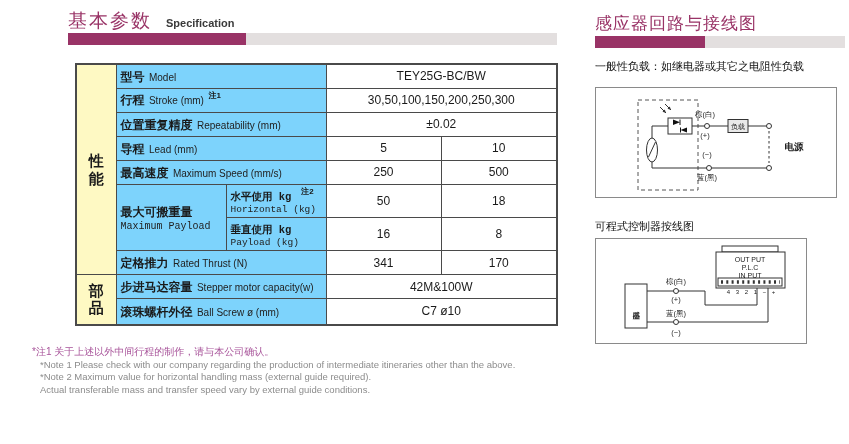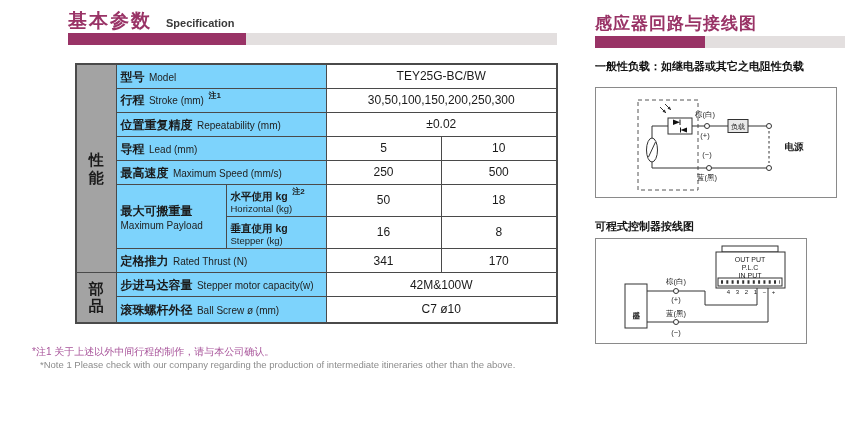--- a/index.html
+++ b/index.html
@@ -4,54 +4,54 @@
 <style>
   * { margin:0; padding:0; box-sizing:border-box; }
   html,body { background:#fff; }
   body { font-family:"Liberation Sans","DejaVu Sans",sans-serif; color:#1a1a1a; }
   .page { position:relative; width:849px; height:444px; background:#ffffff; overflow:hidden; }
 
   
   .hdr { position:absolute; display:flex; align-items:baseline; gap:14px; }
   .hdr-left { left:68px; top:8px; }
   .hdr-right { left:595px; top:12px; }
-  .hdr .zh { font-size:19px; font-weight:bold; color:#993366; letter-spacing:2px; }
+  .hdr .zh { font-size:19px; font-weight:normal; color:#993366; letter-spacing:2px; }
   .hdr-right .zh { font-size:17px; letter-spacing:1px;text-align:center; }
   .hdr .en { font-size:11px; font-weight:bold; color:#3a3a3a; }
   .bar { position:absolute; height:12px; background:#e3dfdf; }
   .bar-left { left:68px; top:33px; width:489px; }
   .bar-right { left:595px; top:36px; width:250px; }
   .bar .dark { position:absolute; left:0; top:0; height:100%; background:#993366; }
   .bar-left .dark { width:178px; }
   .bar-right .dark { width:110px; }
 
   
   table.spec { position:absolute; left:75px; top:63px; width:481px; border-collapse:collapse; table-layout:fixed; border:2px solid #4a4a4a; }
   table.spec td { border:1px solid #4a4a4a; padding:1px 4px; vertical-align:middle; }
-  td.side { background:#a3a3a3; text-align:center; font-weight:bold; font-size:15px; }
+  td.side { background:#fef9c3; text-align:center; font-weight:bold; font-size:15px; }
   td.side .vtxt { display:inline-block; width:1.15em; word-break:break-all; line-height:1.15; }
   td.lbl, td.sub { background:#7dd3fc; }
   td.lbl { padding-left:8px; }
   .zh-lbl { font-size:12px; font-weight:bold; }
   .en-lbl { font-size:10px; color:#222; }
   sup.note { font-size:8px; font-weight:bold; vertical-align:super; }
   td.val { background:#ffffff; text-align:center; font-size:12px; }
-  .two-line { line-height:1.15; }
+  .two-line { line-height:1.15;font-family:Liberation Mono, monospace; }
   .two-line .l2 { display:block; }
   td.sub { padding-left:6px; }
   td.sub .zh-lbl { font-size:10.5px; }
   td.sub .en-lbl { font-size:9.5px; }
 
   
   .notes { position:absolute; left:32px; top:346px; width:530px; font-size:10px; line-height:12.6px; }
   .notes .nzh { color:#a8549a; font-weight:normal; }
   .notes .nen { color:#8c8c8c; font-size:9.5px; padding-left:8px; }
 
   
-  .diag-sub { position:absolute; font-size:11px; font-weight:bold; color:#111; }
+  .diag-sub { position:absolute; font-size:11px; font-weight:normal; color:#111; }
   .sub1 { left:595px; top:59px; }
   .sub2 { left:595px; top:219px; }
   .diag { position:absolute; background:#fff; }
   .diag1 { left:595px; top:87px; width:242px; height:111px; }
   .diag2 { left:595px; top:238px; width:212px; height:106px; }
   .diag svg { position:absolute; left:0; top:0; }
   .dlab { position:absolute; transform:translate(-50%,-50%); font-size:7.5px; color:#222; white-space:nowrap; line-height:1; }
   .dlab.big { font-size:9.5px; font-weight:bold; }
   .dlab.tiny { font-size:7px; }
   .dlab.vert { writing-mode:vertical-rl; text-orientation:upright; letter-spacing:1px; font-size:7.5px; }
@@ -114,21 +114,21 @@
         <span class="two-line"><span class="zh-lbl">最大可搬重量</span><span class="l2 en-lbl">Maximum Payload</span></span>
       </td>
       <td class="sub">
         <span class="two-line"><span class="zh-lbl">水平使用 kg</span> <sup class="note">注2</sup><span class="l2 en-lbl">Horizontal (kg)</span></span>
       </td>
       <td class="val">50</td>
       <td class="val">18</td>
     </tr>
     <tr style="height:29px">
       <td class="sub">
-        <span class="two-line"><span class="zh-lbl">垂直使用 kg</span><span class="l2 en-lbl">Stepper (kg)</span></span>
+        <span class="two-line"><span class="zh-lbl">垂直使用 kg</span><span class="l2 en-lbl">Payload (kg)</span></span>
       </td>
       <td class="val">16</td>
       <td class="val">8</td>
     </tr>
     <tr style="height:24px">
       <td class="lbl" colspan="2"><span class="zh-lbl">定格推力</span> <span class="en-lbl">Rated Thrust (N)</span></td>
       <td class="val">341</td>
       <td class="val">170</td>
     </tr>
     <tr style="height:24px">
@@ -139,20 +139,22 @@
     <tr style="height:26px">
       <td class="lbl" colspan="2"><span class="zh-lbl">滚珠螺杆外径</span> <span class="en-lbl">Ball Screw ø (mm)</span></td>
       <td class="val" colspan="2">C7 ø10</td>
     </tr>
   </tbody>
     </table>
 
   <div class="notes">
     <div class="nzh">*注1 关于上述以外中间行程的制作，请与本公司确认。</div>
     <div class="nen">*Note 1 Please check with our company regarding the production of intermediate itineraries other than the above.</div>
+    <div class="nen">*Note 2 Maximum value for horizontal handling mass (external guide required).</div>
+    <div class="nen">Actual transferable mass and transfer speed vary by external guide conditions.</div>
   </div>
 
   <div class="diag-sub sub1">一般性负载：如继电器或其它之电阻性负载</div>
   <div class="diag diag1">
     <svg width="242" height="111" viewBox="0 0 242 111">
       <rect x="0.5" y="0.5" width="241" height="110" fill="#ffffff" stroke="#8a8a8a"></rect>
       <rect x="43" y="13" width="60" height="90" fill="none" stroke="#555" stroke-dasharray="4,3"></rect>
       <path d="M57,51 V39 H171.5 M57,75 V81 H171.5" fill="none" stroke="#333" stroke-width="1"></path>
       <ellipse cx="57" cy="63" rx="5.5" ry="12" fill="#fff" stroke="#333"></ellipse>
       <line x1="53.5" y1="70" x2="60.5" y2="55" stroke="#333"></line>

